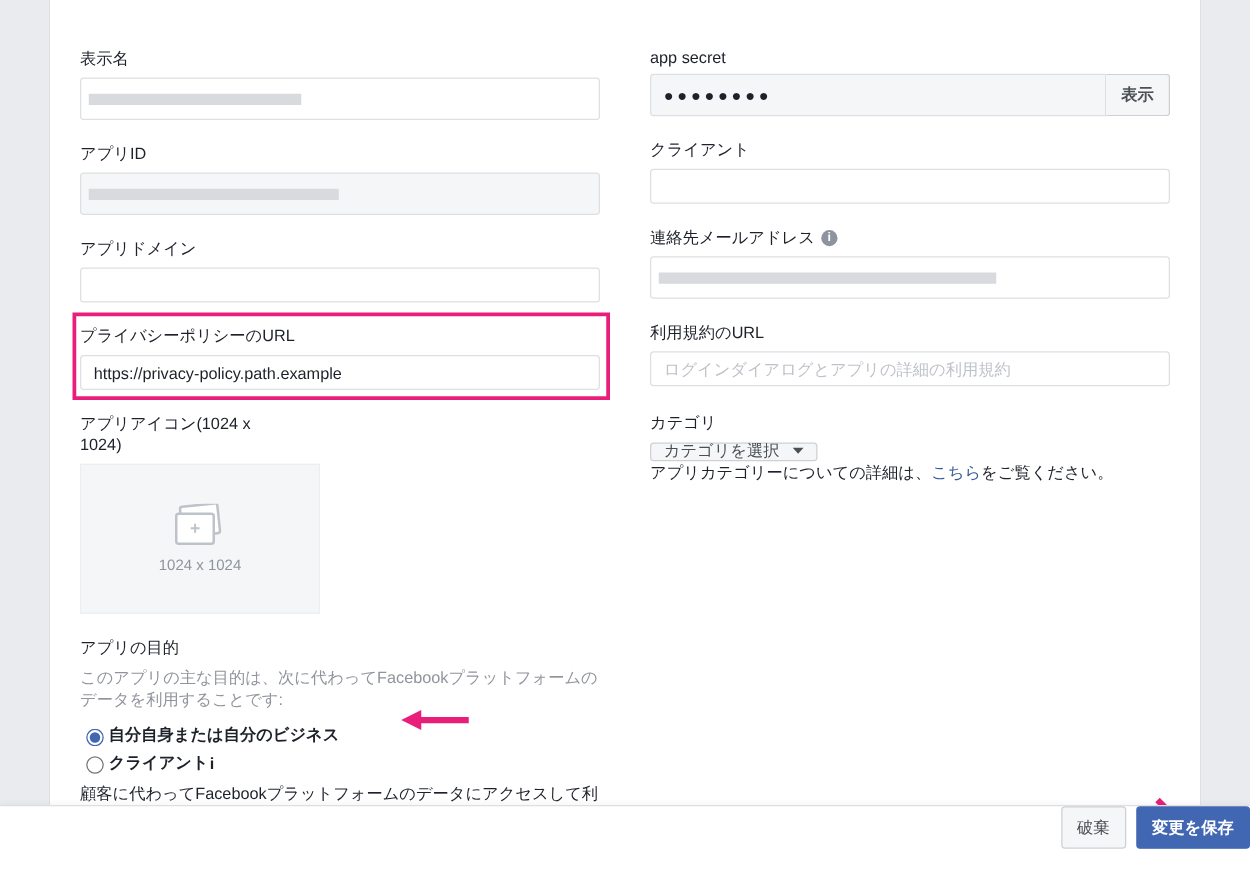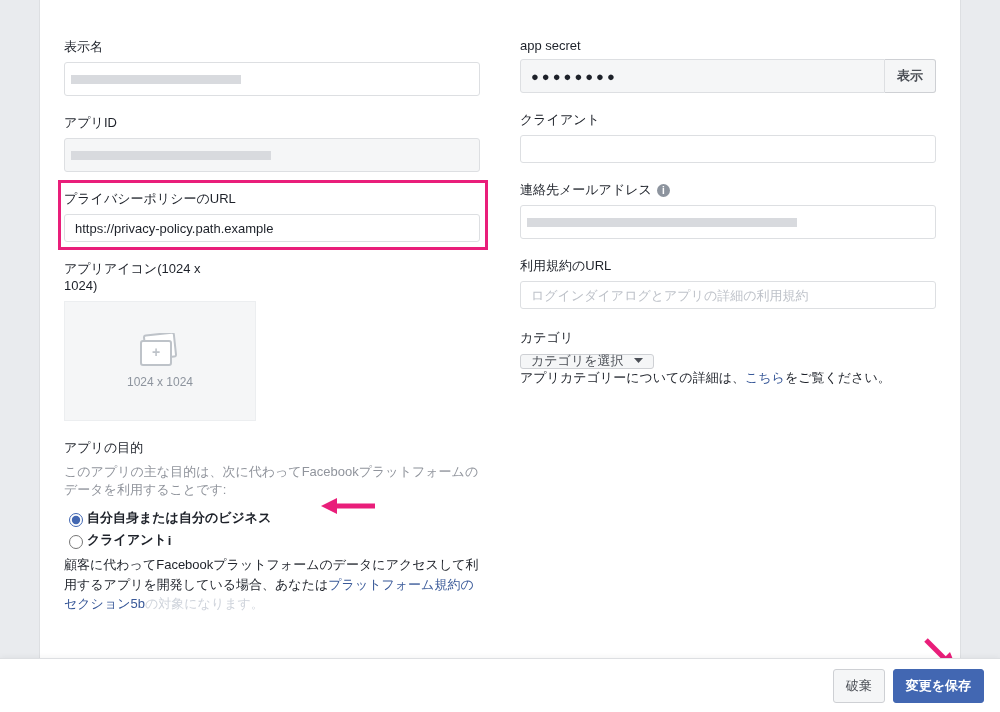--- a/index.html
+++ b/index.html
@@ -81,24 +81,24 @@
   }
   .cat-select {
     display:inline-flex; align-items:center; gap:10px;
     height:15px; padding:0 10px;
     border:1px solid #ced0d4; background:#f5f6f7; color:#4b4f56;
     border-radius:3px; font-size:13px; cursor:pointer;
   }
   .cat-desc { margin-top:0; color:#1d2129; }
 
   .footer {
-    position:absolute; left:0; right:0; bottom:0; height:54px;
+    position:absolute; left:0; right:0; bottom:0; height:68px;
     background:#fff; border-top:1px solid #dddfe2;
-    display:flex; align-items:center; justify-content:flex-end; gap:8px;
-    padding:0 16px;
+    display:flex; align-items:flex-start; justify-content:flex-end; gap:8px;
+    padding:0 0;
     box-shadow:0 -1px 6px rgba(0,0,0,0.05);
   }
 </style>
 </head>
 <body>
 
 <div class="card">
 
   <div class="columns">
 
@@ -111,20 +111,24 @@
         </div>
       </div>
 
       <div class="field">
         <div class="label">アプリID</div>
         <div class="redact">
           <span class="redact-bar" style="width:200px"></span>
         </div>
       </div>
 
+      <div class="field">
+        <div class="label">アプリドメイン</div>
+        <input class="input" style="">
+      </div>
 
       <div class="field highlight-box">
         <div class="label">プライバシーポリシーのURL</div>
         <input class="input" value="https://privacy-policy.path.example" style="">
       </div>
 
       <div class="field" style="margin-top:18px">
         <div class="label" style="max-width:170px">アプリアイコン(1024 x 1024)</div>
         <div class="icon-upload">
           <svg width="44" height="36" viewBox="0 0 44 36" fill="none">

